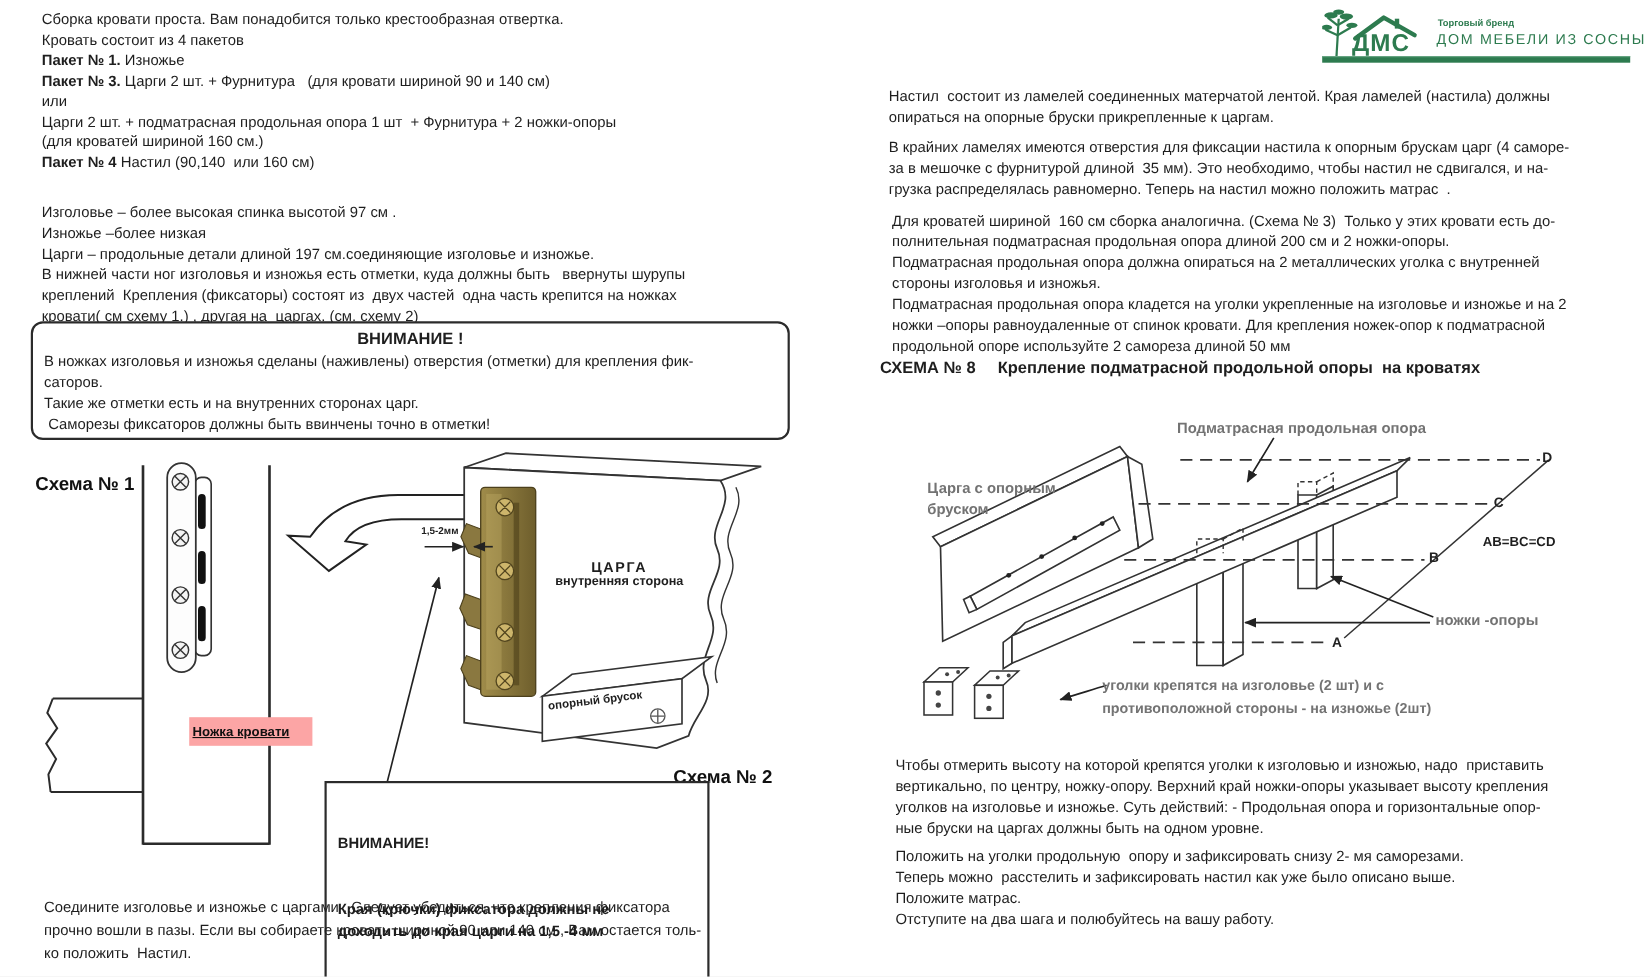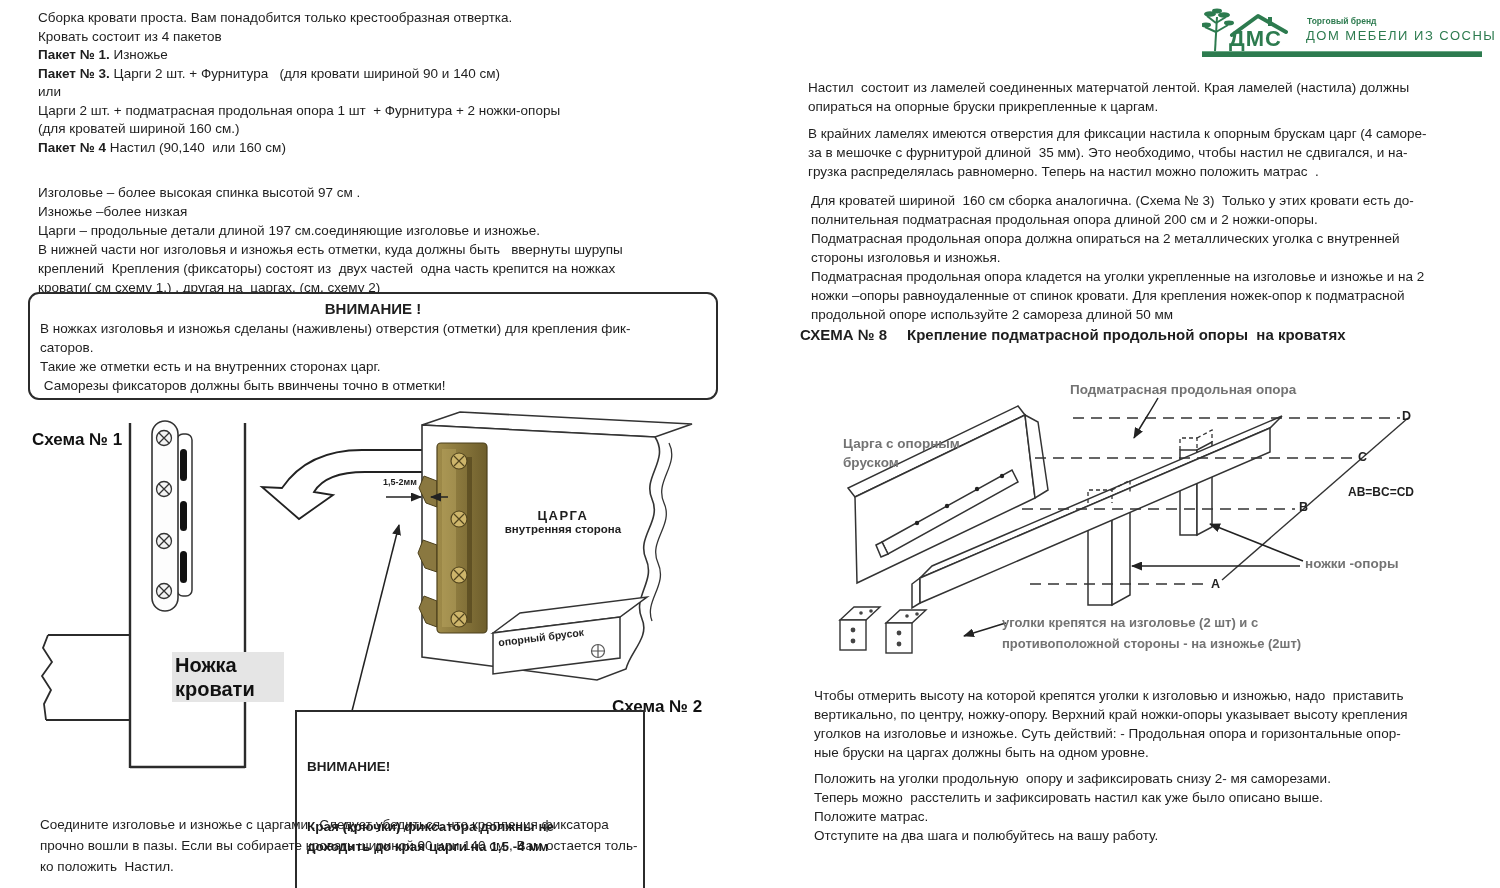--- a/index.html
+++ b/index.html
@@ -7,21 +7,21 @@
         font-family:"Liberation Sans","DejaVu Sans",sans-serif;color:#1e1e1e;}
   .abs{position:absolute;}
   .t{font-size:13.5px;line-height:19px;white-space:pre-wrap;color:#1e1e1e;}
   .t b{font-weight:700;}
   .lh21{line-height:21px;}
   .box{border:2px solid #2b2b2b;background:#fff;}
   .w1-title{font-weight:700;font-size:15px;text-align:center;margin:4px 0 2px 0;}
   .w2{font-weight:700;font-size:13.5px;line-height:20px;white-space:pre-wrap;padding:5px 10px 9px 10px;}
   .schema-label{font-weight:700;font-size:17px;color:#111;}
   .dl{font-weight:700;color:#737373;font-size:13.5px;white-space:pre-line;}
-  .leg-label{font-weight:700;font-size:20px;line-height:24px;background:#e5e5e5;padding:1px 3px;color:#111;}
+  .leg-label{font-weight:700;font-size:12px;line-height:24px;background:#fca5a5;padding:1px 3px;color:#111;text-decoration:underline;}
   .heading3{font-size:15px;font-weight:700;white-space:pre;}
   .letter{font-size:12.5px;font-weight:600;color:#222;}
   svg{display:block;}
   .logo-green{color:#2d7b4f;}
 </style>
 </head>
 <body>
 
 <div id="page">
 

